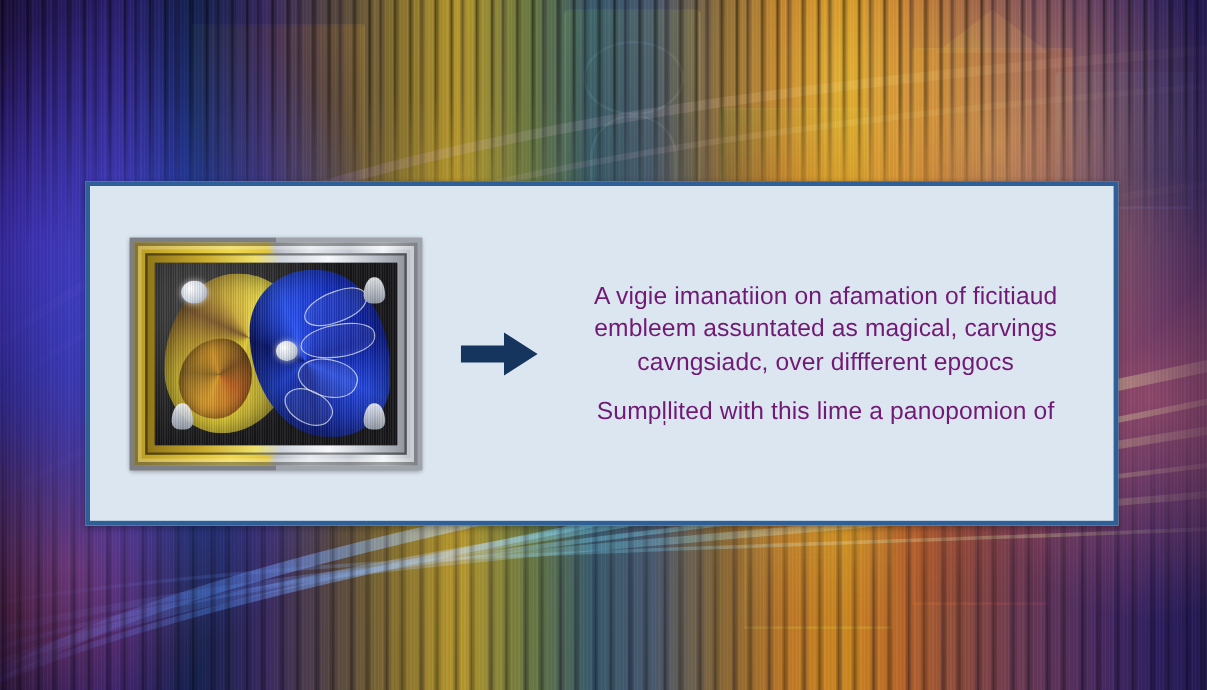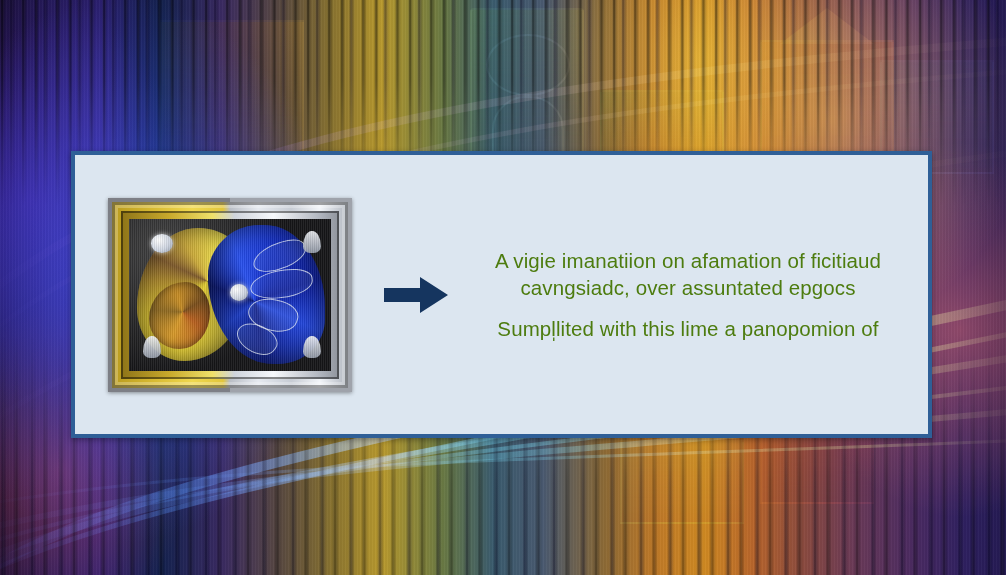--- a/index.html
+++ b/index.html
@@ -294,21 +294,21 @@
     width: 66px;
     height: 40px;
   }
 
   
   #text-block {
     flex: 1 1 auto;
     margin-left: 22px;
     margin-right: 24px;
     text-align: center;
-    color: #4d7c0f;
+    color: #701a75;
   }
   .para { margin: 0; }
   .para + .para { margin-top: 14px; }
   .line {
     font-size: 20.5px;
     line-height: 1.33;
     letter-spacing: .1px;
     white-space: nowrap;
   }
 </style>
@@ -387,21 +387,22 @@
       </div>
     </div>
 
     <svg id="arrow" viewBox="0 0 66 40">
       <path d="M0,13 L36,13 L36,2 L64,20 L36,38 L36,27 L0,27 Z" fill="#15355f"></path>
     </svg>
 
     <div id="text-block">
       <div class="para">
         <div class="line">A vigie imanatiion on afamation of ficitiaud</div>
-        <div class="line">cavngsiadc, over assuntated  epgocs</div>
+        <div class="line">embleem assuntated as magical, carvings</div>
+        <div class="line">cavngsiadc, over diffferent  epgocs</div>
       </div>
       <div class="para">
         <div class="line">Sumpl̩lited with this lime a panopomion of</div>
       </div>
     </div>
 
   </div>
 </div>
 
 </body></html>

